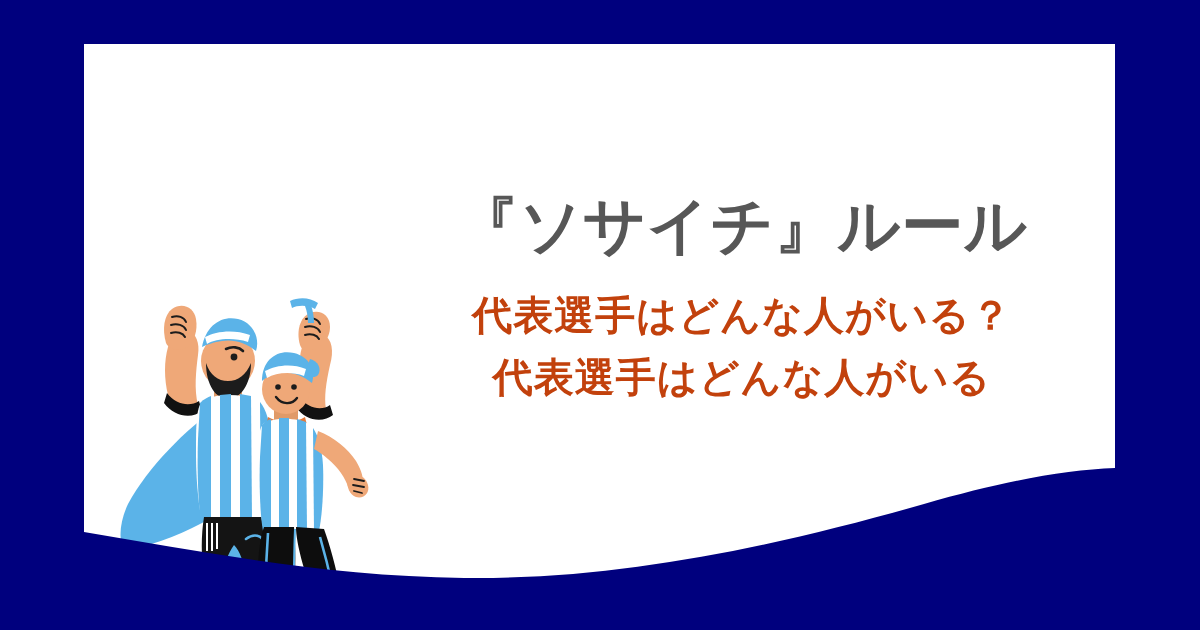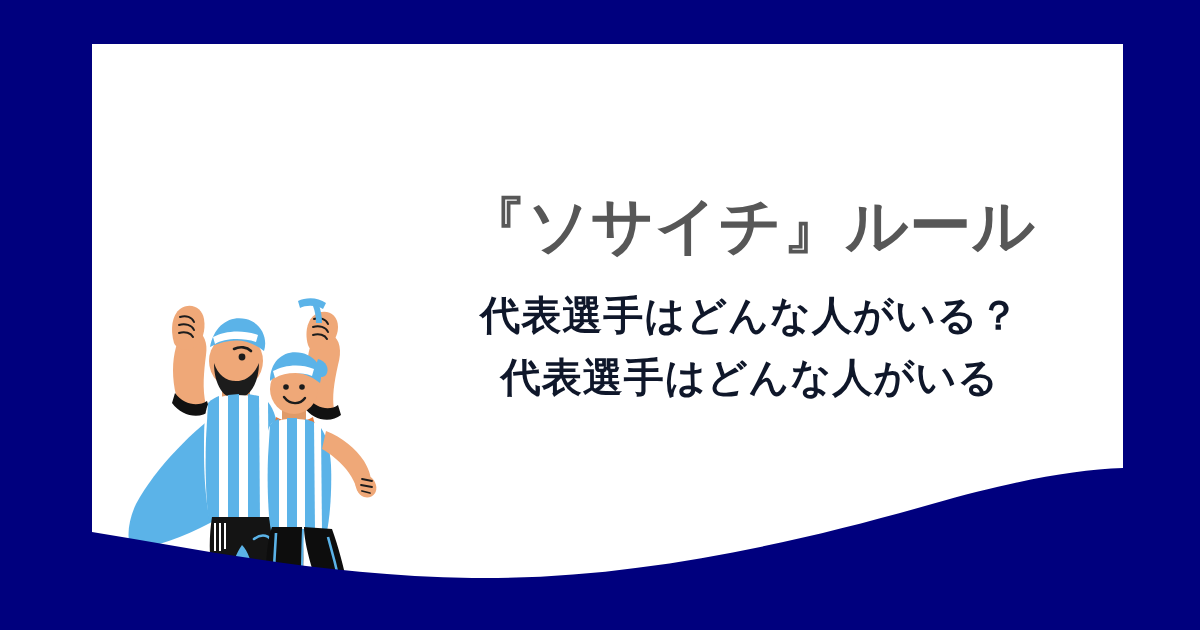--- a/index.html
+++ b/index.html
@@ -24,21 +24,20 @@
     background: #00007e;
   }
   .white-panel {
     position: absolute;
     left: 84px;
     top: 44px;
     width: 1031px;
     height: 542px;
     background: #ffffff;
     overflow: hidden;
-    margin-left: 8px;
   }
   .wave-layer {
     position: absolute;
     left: 0;
     top: 0;
     width: 1031px;
     height: 542px;
     pointer-events: none;
   }
   .illustration {
@@ -71,21 +70,21 @@
   }
   .subtitle {
     position: absolute;
     left: 0;
     top: 240px;
     width: 740px;
     text-align: center;
     font-size: 40px;
     line-height: 1.55;
     font-weight: 700;
-    color: #0f172a;
+    color: #c2410c;
     letter-spacing: 1px;
   }
   .subtitle-line {
     display: block;
     white-space: nowrap;
   }
 </style>
 </head>
 <body>
 

